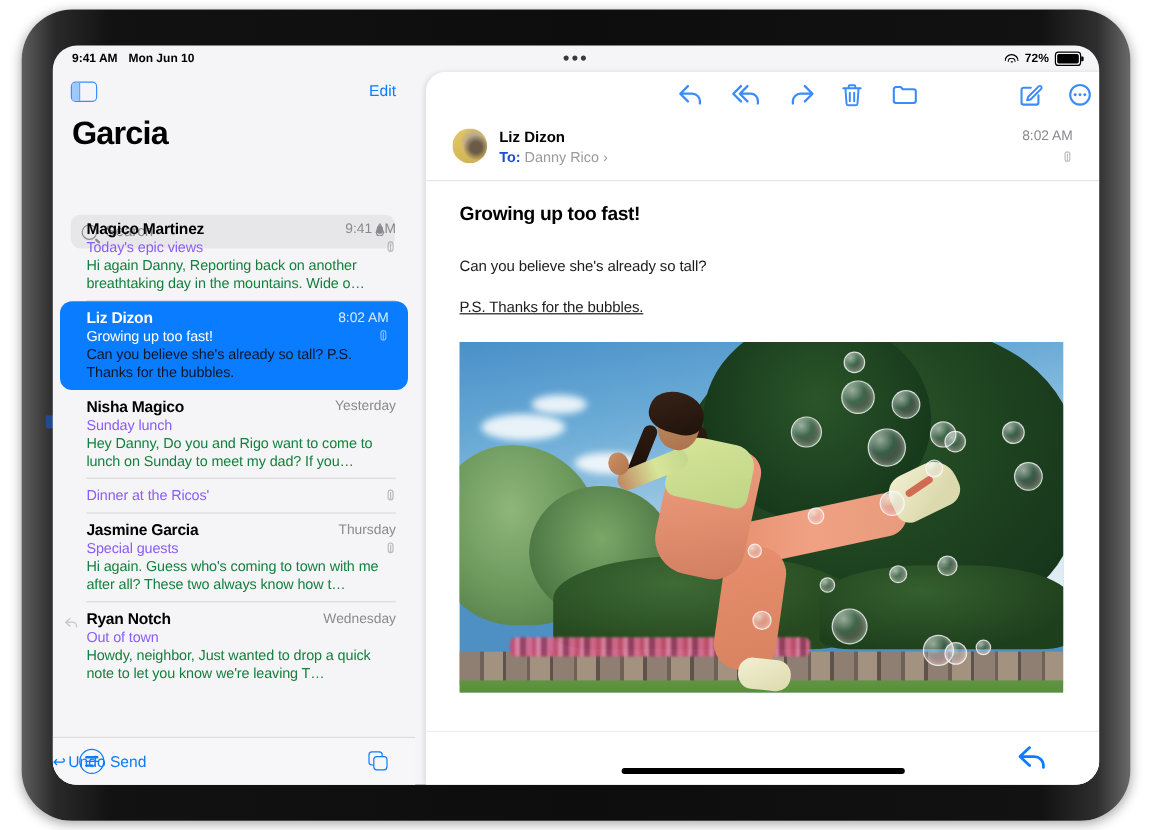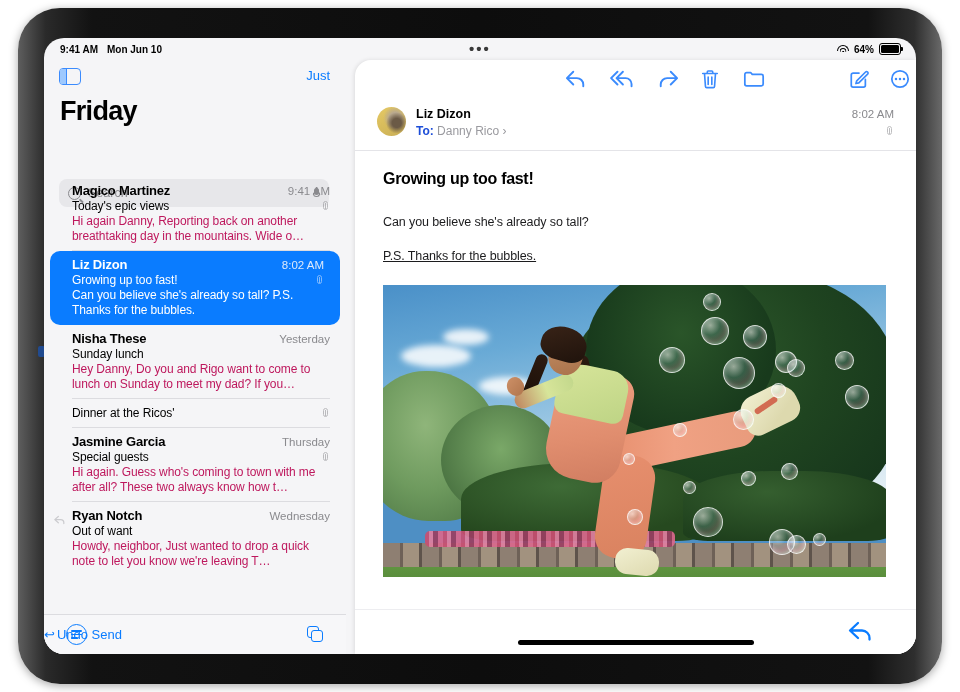--- a/index.html
+++ b/index.html
@@ -71,31 +71,31 @@
   .mic::after{content:"";position:absolute;left:0;top:5.5px;width:7px;height:4px;
     border:1.3px solid #8a8a8e;border-top:none;border-radius:0 0 5px 5px;box-sizing:border-box;}
 
   #msg-list{position:absolute;left:0;top:117px;width:302px;height:438px;overflow:hidden;}
   .msg{position:relative;padding:6px 16px 8px 28px;box-sizing:border-box;}
   .msg .sep{position:absolute;left:28px;right:16px;bottom:0;height:1px;background:#dcdce0;}
   .msg .row1{display:flex;align-items:center;}
   .msg .sender{font-size:13px;font-weight:bold;color:#000;flex:1;letter-spacing:-.2px;}
   .msg .time{font-size:11.5px;color:#8a8a8e;white-space:nowrap;}
   .msg .row2{display:flex;align-items:center;margin-top:1px;}
-  .msg .subject{font-size:12px;color:#000000;flex:1;letter-spacing:-.1px;}
-  .msg .preview{font-size:12px;color:#be185d;line-height:14.5px;margin-top:1px;letter-spacing:-.1px;}
+  .msg .subject{font-size:12px;color:#8b5cf6;flex:1;letter-spacing:-.1px;}
+  .msg .preview{font-size:12px;color:#15803d;line-height:14.5px;margin-top:1px;letter-spacing:-.1px;}
   .clip{width:9px;height:11px;position:relative;flex:none;opacity:.55;}
   .clip::before{content:"";position:absolute;left:2px;top:0;width:5px;height:9px;
     border:1.2px solid #8a8a8e;border-radius:3px;box-sizing:border-box;}
   .clip::after{content:"";position:absolute;left:3.6px;top:2px;width:1.2px;height:6px;background:#8a8a8e;}
   .replied{position:absolute;left:10px;top:9px;width:11px;height:10px;opacity:.45;}
   .msg.selected{background:#0a7cff;margin:0 6px;width:290px;border-radius:10px;padding-left:22px;}
   .msg.selected .sender,.msg.selected .subject{color:#fff;}
   .msg.selected .time{color:#dce9fb;}
-  .msg.selected .preview{color:#ffffff;}
+  .msg.selected .preview{color:#0f172a;}
   .msg.selected .clip::before{border-color:#e3eefd;}
   .msg.selected .clip::after{background:#e3eefd;}
 
   #list-toolbar{position:absolute;left:0;bottom:0;width:302px;height:39px;
     background:#f7f7f9;border-top:1px solid #dcdce0;display:flex;align-items:center;}
   #filter-ic{position:absolute;left:22px;width:19px;height:19px;border:1.5px solid #0a7cff;border-radius:50%;}
   #filter-ic i{position:absolute;left:4px;height:1.5px;background:#0a7cff;border-radius:1px;}
   #filter-ic i:nth-child(1){top:5px;width:11px;}
   #filter-ic i:nth-child(2){top:8.5px;width:11px;}
   #filter-ic i:nth-child(3){top:12px;width:7px;}
@@ -216,33 +216,33 @@
         <span>9:41 AM</span>
         <span>Mon Jun 10</span>
       </div>
       <div id="status-center">•••</div>
       <div id="status-right">
         <span class="wifi-ic">
             <i></i>
             <i></i>
             <i></i>
           </span>
-        <span>64%</span>
+        <span>72%</span>
         <span class="batt">
             <i></i>
           </span>
       </div>
     </div>
 
     <div id="list-pane">
       <div id="list-topbar">
         <div id="sidebar-toggle"></div>
-        <div id="edit-btn">Just</div>
-      </div>
-      <div id="inbox-title">Friday</div>
+        <div id="edit-btn">Edit</div>
+      </div>
+      <div id="inbox-title">Garcia</div>
 
       <div id="searchbar">
         <span class="mag"></span>
         <span id="search-text">Search</span>
         <span class="mic"></span>
       </div>
 
       <div id="msg-list">
           <div class="msg">
             <div class="row1">
@@ -262,21 +262,21 @@
               <span class="time">8:02 AM</span>
             </div>
             <div class="row2">
               <span class="subject">Growing up too fast!</span>
               <span class="clip"></span>
             </div>
             <div class="preview">Can you believe she's already so tall? P.S. Thanks for the bubbles.</div>
           </div>
           <div class="msg">
             <div class="row1">
-              <span class="sender">Nisha These</span>
+              <span class="sender">Nisha Magico</span>
               <span class="time">Yesterday</span>
             </div>
             <div class="row2">
               <span class="subject">Sunday lunch</span>
             </div>
             <div class="preview">Hey Danny, Do you and Rigo want to come to lunch on Sunday to meet my dad? If you…</div>
             <div class="sep"></div>
           </div>
           <div class="msg">
             <div class="row2">
@@ -299,21 +299,21 @@
           </div>
           <div class="msg">
             <span class="replied"><svg viewBox="0 0 14 12" width="11" height="10">
                 <path d="M5.5 1.5 L1 5.5 L5.5 9.5 M1.4 5.5 H8.5 a4 4 0 0 1 4 4 v1" fill="none" stroke="#9a9a9f" stroke-width="1.6" stroke-linecap="round" stroke-linejoin="round"></path>
               </svg></span>
             <div class="row1">
               <span class="sender">Ryan Notch</span>
               <span class="time">Wednesday</span>
             </div>
             <div class="row2">
-              <span class="subject">Out of want</span>
+              <span class="subject">Out of town</span>
             </div>
             <div class="preview">Howdy, neighbor, Just wanted to drop a quick note to let you know we're leaving T…</div>
           </div>
         </div>
 
       <div id="list-toolbar">
         <div id="filter-ic">
             <i></i>
             <i></i>
             <i></i>

